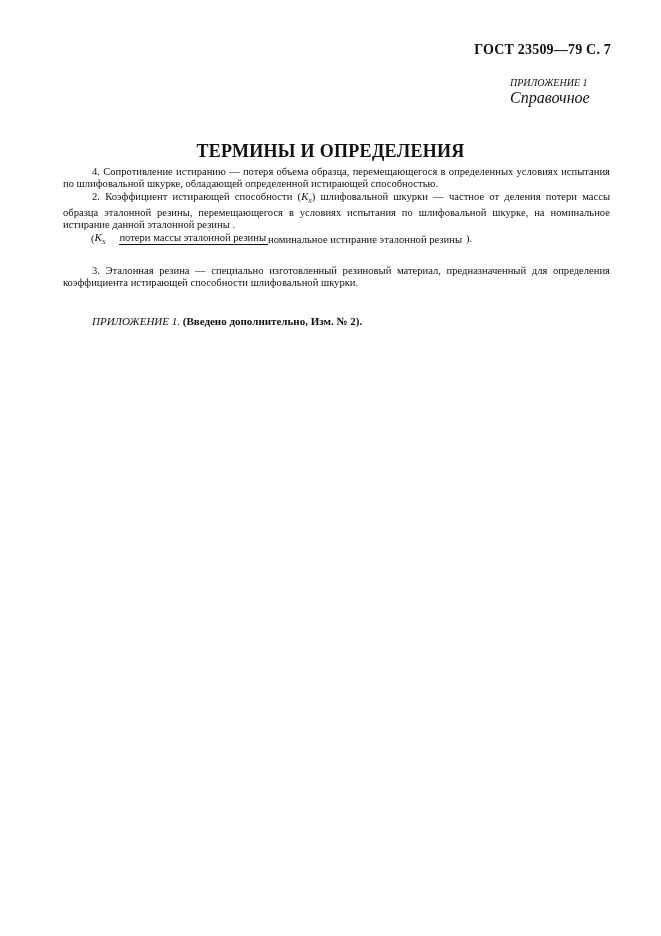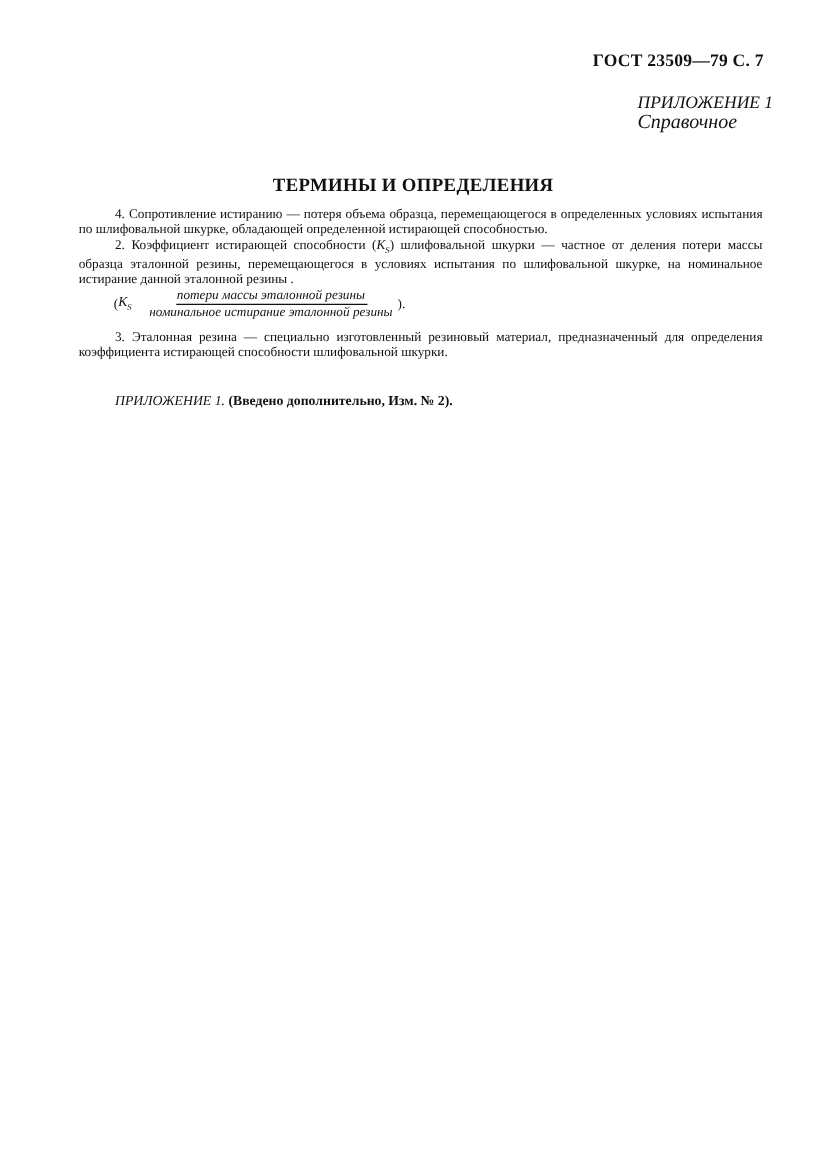--- a/index.html
+++ b/index.html
@@ -21,38 +21,38 @@
       right: 50px;
       font-weight: bold;
       font-size: 14px;
       letter-spacing: 0.2px;
     }
     .appendix-label {
       position: absolute;
       top: 76px;
       left: 510px;
       font-style: italic;
-      font-size: 14px;
+      font-size: 10px;
       line-height: 13px;
     }
     .appendix-sub {
       position: absolute;
       top: 89px;
       left: 510px;
       font-style: italic;
       font-size: 16px;
     }
     .section-title {
       position: absolute;
       top: 141px;
       left: 0;
       width: 661px;
       text-align: center;
       font-weight: bold;
-      font-size: 15px;
+      font-size: 18px;
       letter-spacing: 0.3px;
     }
     .body-text {
       position: absolute;
       left: 63px;
       width: 547px;
       font-size: 10.6px;
       line-height: 12.3px;
       text-align: justify;
     }
@@ -73,23 +73,22 @@
       font-style: italic;
       margin-right: 14px;
       font-size: 11px;
       font-family: Liberation Serif, serif;
     }
     .formula .ks sub {
       font-size: 7px;
     }
     .fraction {
       display: inline-flex;
-      flex-direction: column;
-      align-items: center;
-      font-style: italic;
+      flex-direction: row;
+      align-items: flex-end;
     }
     .fraction .num {
       border-bottom: 1px solid #111;
       padding: 0 2px 1px 0;
       line-height: 11px;
     }
     .fraction .den {
       padding: 1px 2px 0 0;
       line-height: 11px;
     }

